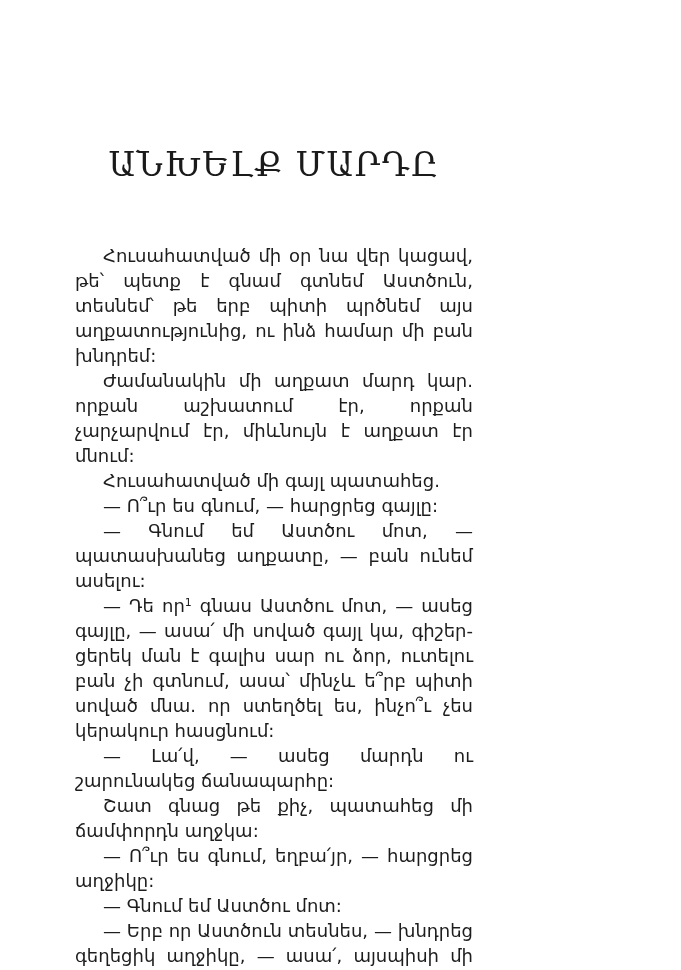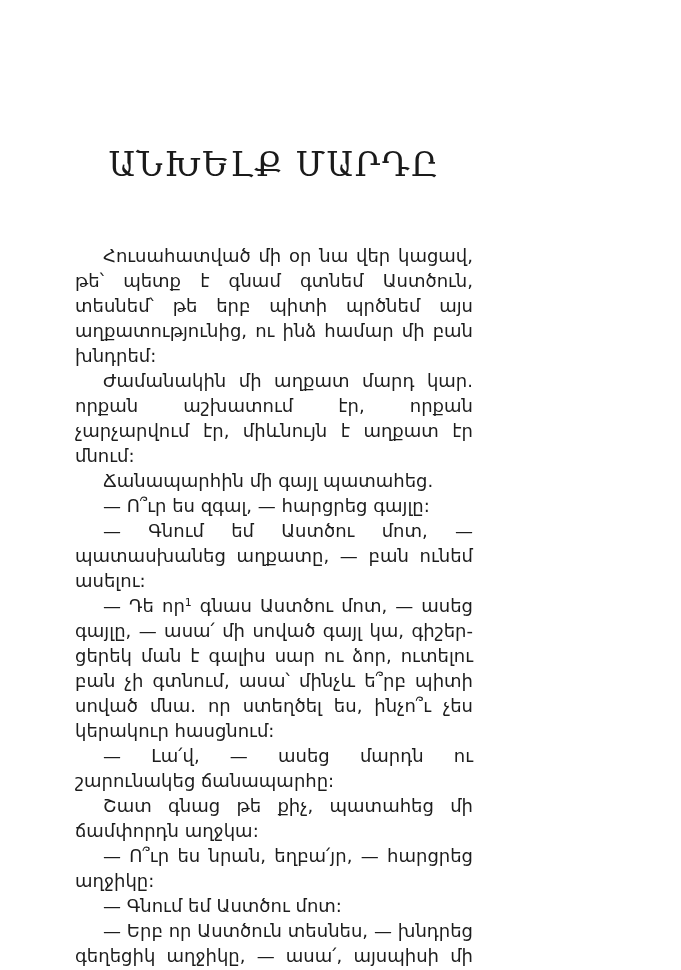--- a/index.html
+++ b/index.html
@@ -47,26 +47,26 @@
 </head>
 <body>
 
 <div class="page">
 
   <h1 class="title">ԱՆԽԵԼՔ ՄԱՐԴԸ</h1>
 
   <div class="story-body">
     <p>Հուսահատված մի օր նա վեր կացավ, թե՝ պետք է գնամ գտնեմ Աստծուն, տեսնեմ՝ թե երբ պիտի պրծնեմ այս աղքատությունից, ու ինձ համար մի բան խնդրեմ:</p>
     <p>Ժամանակին մի աղքատ մարդ կար. որքան աշխատում էր, որքան չարչարվում էր, միևնույն է աղքատ էր մնում:</p>
-    <p>Ճանապարհին մի գայլ պատահեց.</p>
-    <p>— Ո՞ւր ես զգալ, — հարցրեց գայլը:</p>
+    <p>Հուսահատված մի գայլ պատահեց.</p>
+    <p>— Ո՞ւր ես գնում, — հարցրեց գայլը:</p>
     <p>— Գնում եմ Աստծու մոտ, — պատասխանեց աղքատը, — բան ունեմ ասելու:</p>
     <p><span>— Դե որ</span><sup class="fn-ref">1</sup><span> գնաս Աստծու մոտ, — ասեց գայլը, — ասա՛ մի սոված գայլ կա, գիշեր-ցերեկ ման է գալիս սար ու ձոր, ուտելու բան չի գտնում, ասա՝ մինչև ե՞րբ պիտի սոված մնա. որ ստեղծել ես, ինչո՞ւ չես կերակուր հասցնում:</span></p>
     <p>— Լա՛վ, — ասեց մարդն ու շարունակեց ճանապարհը:</p>
     <p>Շատ գնաց թե քիչ, պատահեց մի ճամփորդն աղջկա:</p>
-    <p>— Ո՞ւր ես նրան, եղբա՛յր, — հարցրեց աղջիկը:</p>
+    <p>— Ո՞ւր ես գնում, եղբա՛յր, — հարցրեց աղջիկը:</p>
     <p>— Գնում եմ Աստծու մոտ:</p>
     <p>— Երբ որ Աստծուն տեսնես, — խնդրեց գեղեցիկ աղջիկը, — ասա՛, այսպիսի մի աղջիկ կա՝ երիտասարդ, առողջ, հարուստ, բայց չի կարողանում զգալ իրեն բախտավոր, ի՞նչ է նրան սպասում:</p>
     <p>— Կասեմ, — հասցնում ճամփորդն ու գնաց.</p>
     <p>— Գնում եմ Աստծու մոտ:</p>
   </div>
 
 </div>
 
 </body></html>

